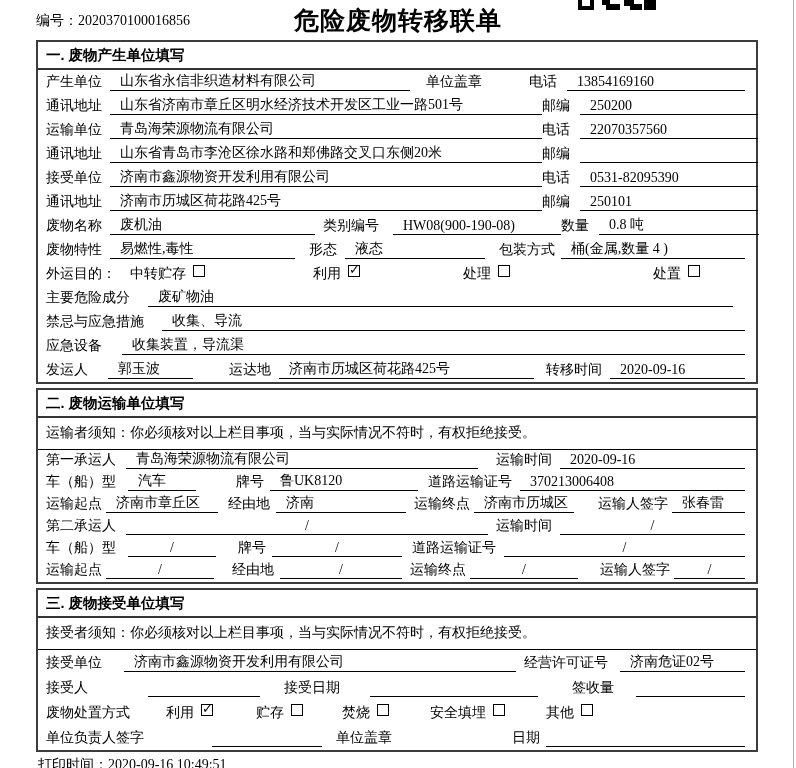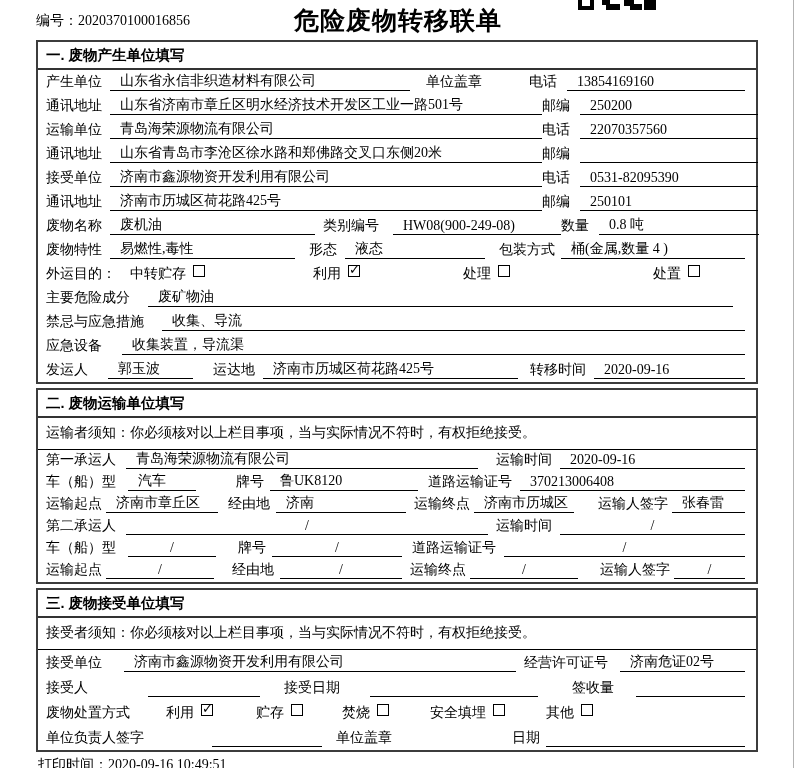--- a/index.html
+++ b/index.html
@@ -119,21 +119,21 @@
     <span class="lbl" style="width:64px">通讯地址</span>
     <span class="val" style="width:432px">济南市历城区荷花路425号</span>
     <span class="lbl" style="margin-left:auto;width:38px">邮编</span>
     <span class="val" style="width:178px">250101</span>
   </div>
 
   <div class="row">
     <span class="lbl" style="width:64px">废物名称</span>
     <span class="val" style="width:205px">废机油</span>
     <span class="lbl" style="margin-left:8px;width:70px">类别编号</span>
-    <span class="val" style="width:168px">HW08(900-249-08)</span>
+    <span class="val" style="width:168px">HW08(900-190-08)</span>
     <span class="lbl" style="margin-left:auto;width:38px">数量</span>
     <span class="val" style="width:160px">0.8 吨</span>
   </div>
 
   <div class="row">
     <span class="lbl" style="width:64px">废物特性</span>
     <span class="val" style="width:185px">易燃性,毒性</span>
     <span class="lbl" style="margin-left:14px;width:36px">形态</span>
     <span class="val" style="width:140px">液态</span>
     <span class="lbl" style="margin-left:14px;width:62px">包装方式</span>
@@ -171,21 +171,21 @@
   </div>
 
   <div class="row">
     <span class="lbl" style="width:76px">应急设备</span>
     <span class="val fill">收集装置，导流渠</span>
   </div>
 
   <div class="row">
     <span class="lbl" style="width:56px">发运人</span>
     <span class="val" style="width:85px;margin-left:6px">郭玉波</span>
-    <span class="lbl" style="margin-left:20px;width:50px">运达地</span>
+    <span class="lbl" style="margin-left:36px;width:50px">运达地</span>
     <span class="val" style="width:255px">济南市历城区荷花路425号</span>
     <span class="lbl" style="margin-left:12px;width:64px">转移时间</span>
     <span class="val fill">2020-09-16</span>
   </div>
 </div>
 
 <div class="box b2">
   <div class="sec-title">二. 废物运输单位填写</div>
   <div class="notice">运输者须知：你必须核对以上栏目事项，当与实际情况不符时，有权拒绝接受。</div>
 

